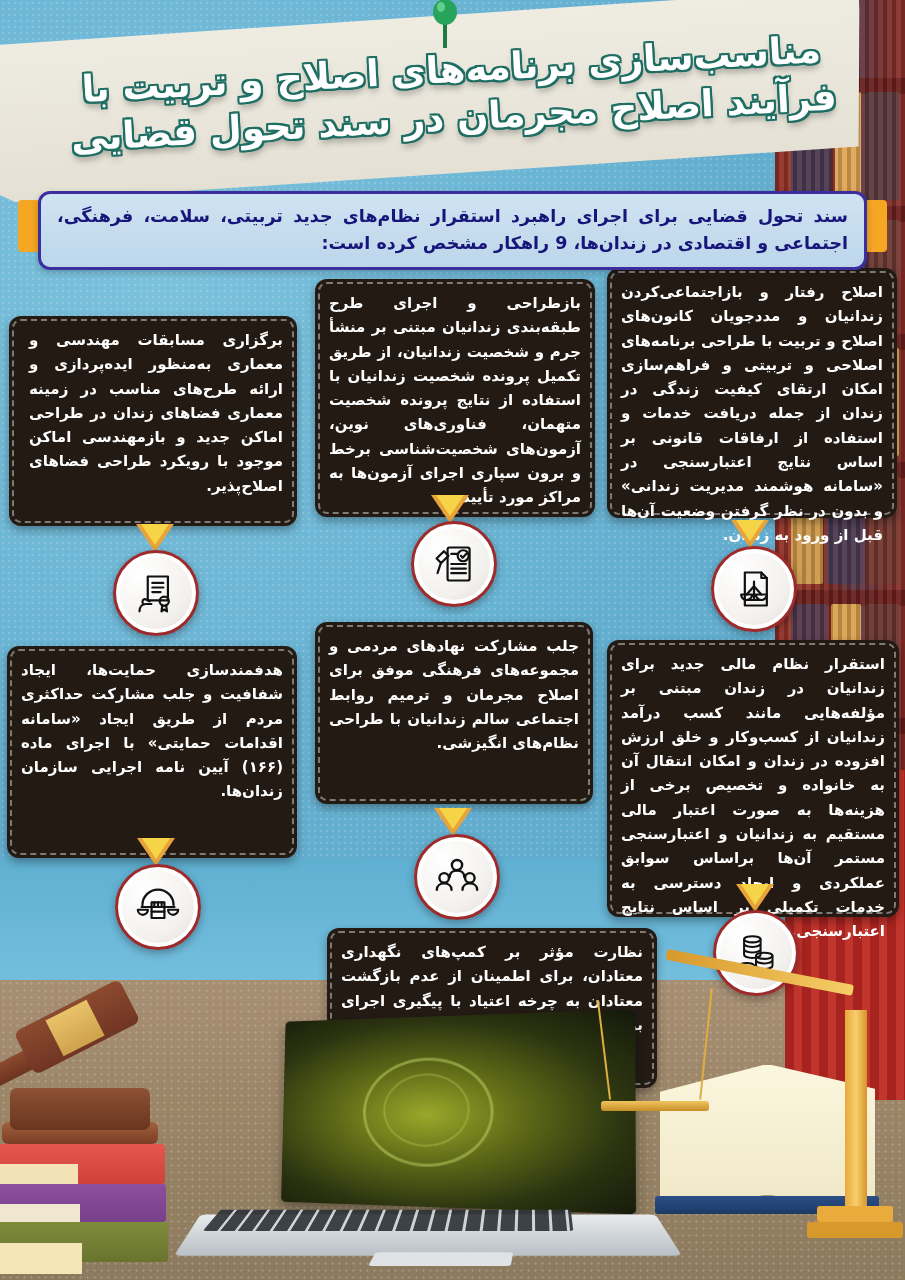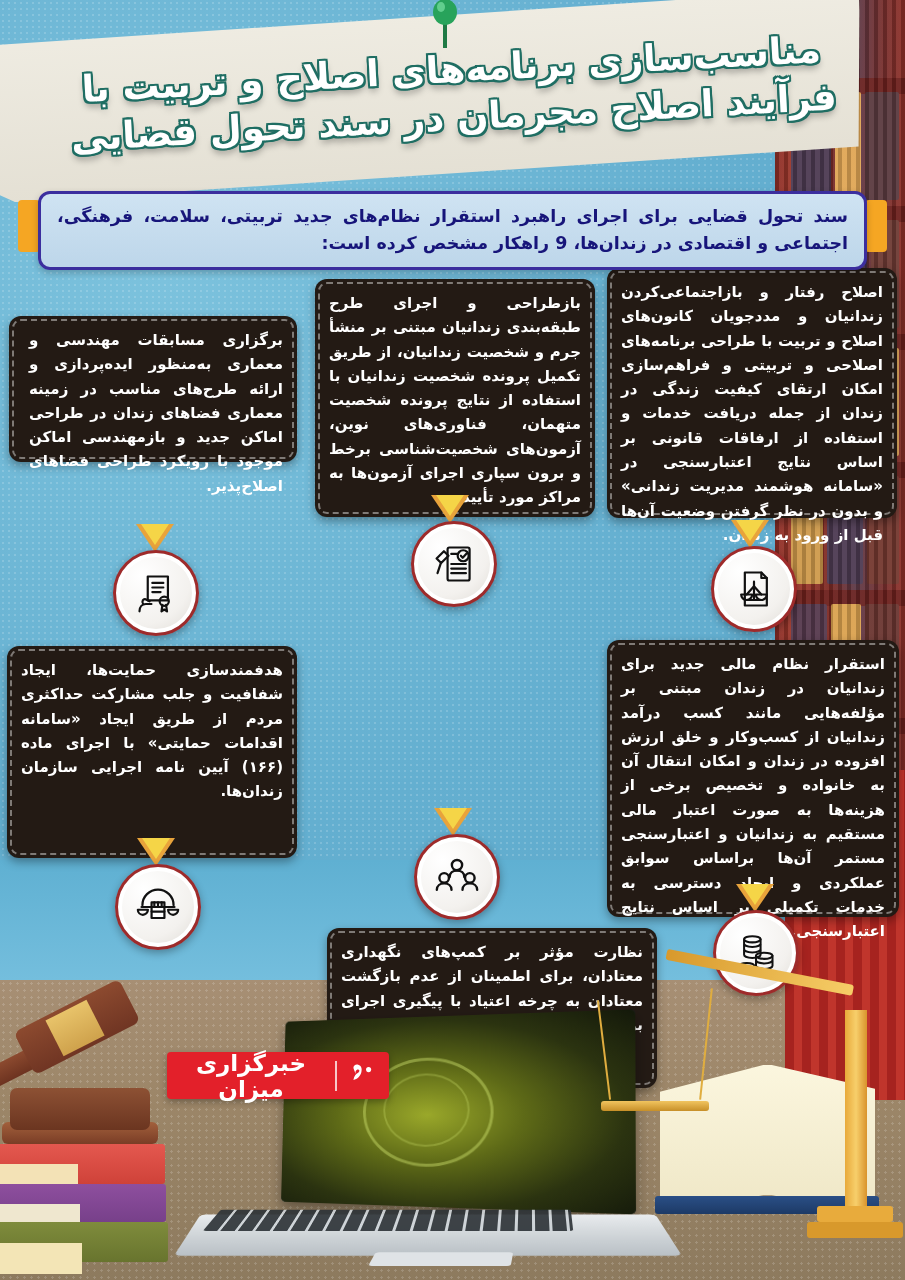--- a/index.html
+++ b/index.html
@@ -69,21 +69,21 @@
   
   .card{position:absolute;background:#231a14;border-radius:12px;
     padding:12px 14px;box-sizing:border-box;
     box-shadow:0 4px 10px rgba(0,0,0,.34);
     outline:2px dashed rgba(255,255,255,.42);outline-offset:-5px;}
   .card p{margin:0;color:#ffffff;font-weight:700;font-size:15px;line-height:1.62;
     text-align:justify;text-align-last:right;direction:rtl;}
 
   .c1{right:8px;top:268px;width:290px;height:250px;}
   .c2{right:310px;top:279px;width:280px;height:238px;}
-  .c3{right:608px;top:316px;width:288px;height:146px;padding-left:20px;}
+  .c3{right:608px;top:316px;width:288px;height:210px;padding-left:20px;}
   .c4{right:6px;top:640px;width:292px;height:277px;}
   .c5{right:312px;top:622px;width:278px;height:182px;}
   .c6{right:608px;top:646px;width:290px;height:212px;}
   .c7{right:248px;top:928px;width:330px;height:160px;}
   .arrow-out{position:absolute;width:44px;height:30px;}
   .arrow-out .inner{position:absolute;left:3px;top:0;width:0;height:0;
     border-left:19px solid transparent;border-right:19px solid transparent;
     border-top:28px solid #e8a33b;}
   .arrow-out .inner2{position:absolute;left:8px;top:0;width:0;height:0;
     border-left:14px solid transparent;border-right:14px solid transparent;
@@ -225,20 +225,23 @@
   </div>
   <div class="card c1">
     <p>اصلاح رفتار و بازاجتماعی‌کردن زندانیان و مددجویان کانون‌های اصلاح و تربیت با طراحی برنامه‌های اصلاحی و تربیتی و فراهم‌سازی امکان ارتقای کیفیت زندگی در زندان از جمله دریافت خدمات و استفاده از ارفاقات قانونی بر اساس نتایج اعتبارسنجی در «سامانه هوشمند مدیریت زندانی» و بدون در نظر گرفتن وضعیت آن‌ها قبل از ورود به زندان.</p>
   </div>
   <div class="card c3">
     <p>برگزاری مسابقات مهندسی و معماری به‌منظور ایده‌پردازی و ارائه طرح‌های مناسب در زمینه معماری فضاهای زندان در طراحی اماکن جدید و بازمهندسی اماکن موجود با رویکرد طراحی فضاهای اصلاح‌پذیر.</p>
   </div>
   <div class="card c4">
     <p>استقرار نظام مالی جدید برای زندانیان در زندان مبتنی بر مؤلفه‌هایی مانند کسب درآمد زندانیان از کسب‌وکار و خلق ارزش افزوده در زندان و امکان انتقال آن به خانواده و تخصیص برخی از هزینه‌ها به صورت اعتبار مالی مستقیم به زندانیان و اعتبارسنجی مستمر آن‌ها براساس سوابق عملکردی و ایجاد دسترسی به خدمات تکمیلی بر اساس نتایج اعتبارسنجی.</p>
   </div>
+  <div class="card c5">
+    <p>جلب مشارکت نهادهای مردمی و مجموعه‌های فرهنگی موفق برای اصلاح مجرمان و ترمیم روابط اجتماعی سالم زندانیان با طراحی نظام‌های انگیزشی.</p>
+  </div>
   <div class="card c6">
     <p>هدفمندسازی حمایت‌ها، ایجاد شفافیت و جلب مشارکت حداکثری مردم از طریق ایجاد «سامانه اقدامات حمایتی» با اجرای ماده (۱۶۶) آیین نامه اجرایی سازمان زندان‌ها.</p>
   </div>
   <div class="card c7">
     <p>نظارت مؤثر بر کمپ‌های نگهداری معتادان، برای اطمینان از عدم بازگشت معتادان به چرخه اعتیاد با پیگیری اجرای برنامه‌های اصلاحی مؤثر.</p>
   </div>
 
   <div class="arrow-out" style="left:728px;top:520px">
     <div class="inner"></div>
       <div class="inner2"></div>
@@ -370,24 +373,14 @@
   <div class="openbook"></div>
   <div class="openbook-cover"></div>
   <div class="scale-post"></div>
   <div class="scale-foot"></div>
   <div class="scale-foot2"></div>
   <div class="scale-beam"></div>
   <div class="chain" style="right:300px;top:1000px;height:100px;transform:rotate(-7deg)"></div>
   <div class="chain" style="right:198px;top:988px;height:112px;transform:rotate(6deg)"></div>
   <div class="pan pan1"></div>
 
-  <div class="logo">
-    <div class="mark">
-      <svg viewBox="0 0 40 40" width="32" height="32">
-        <path d="M8 10c0-3 3-5 6-4 4 1 5 5 4 9-1 5-5 9-10 10 1-5 3-8 6-9 2-1 2-4 0-4-3 0-4 3-3 6" fill="#fff"></path>
-        <circle cx="27" cy="12" r="3.2" fill="#fff"></circle>
-      </svg>
-    </div>
-    <div class="divider"></div>
-    <div class="ltext">خبرگزاری میزان</div>
-  </div>
 
 </div>
 
 </body></html>

